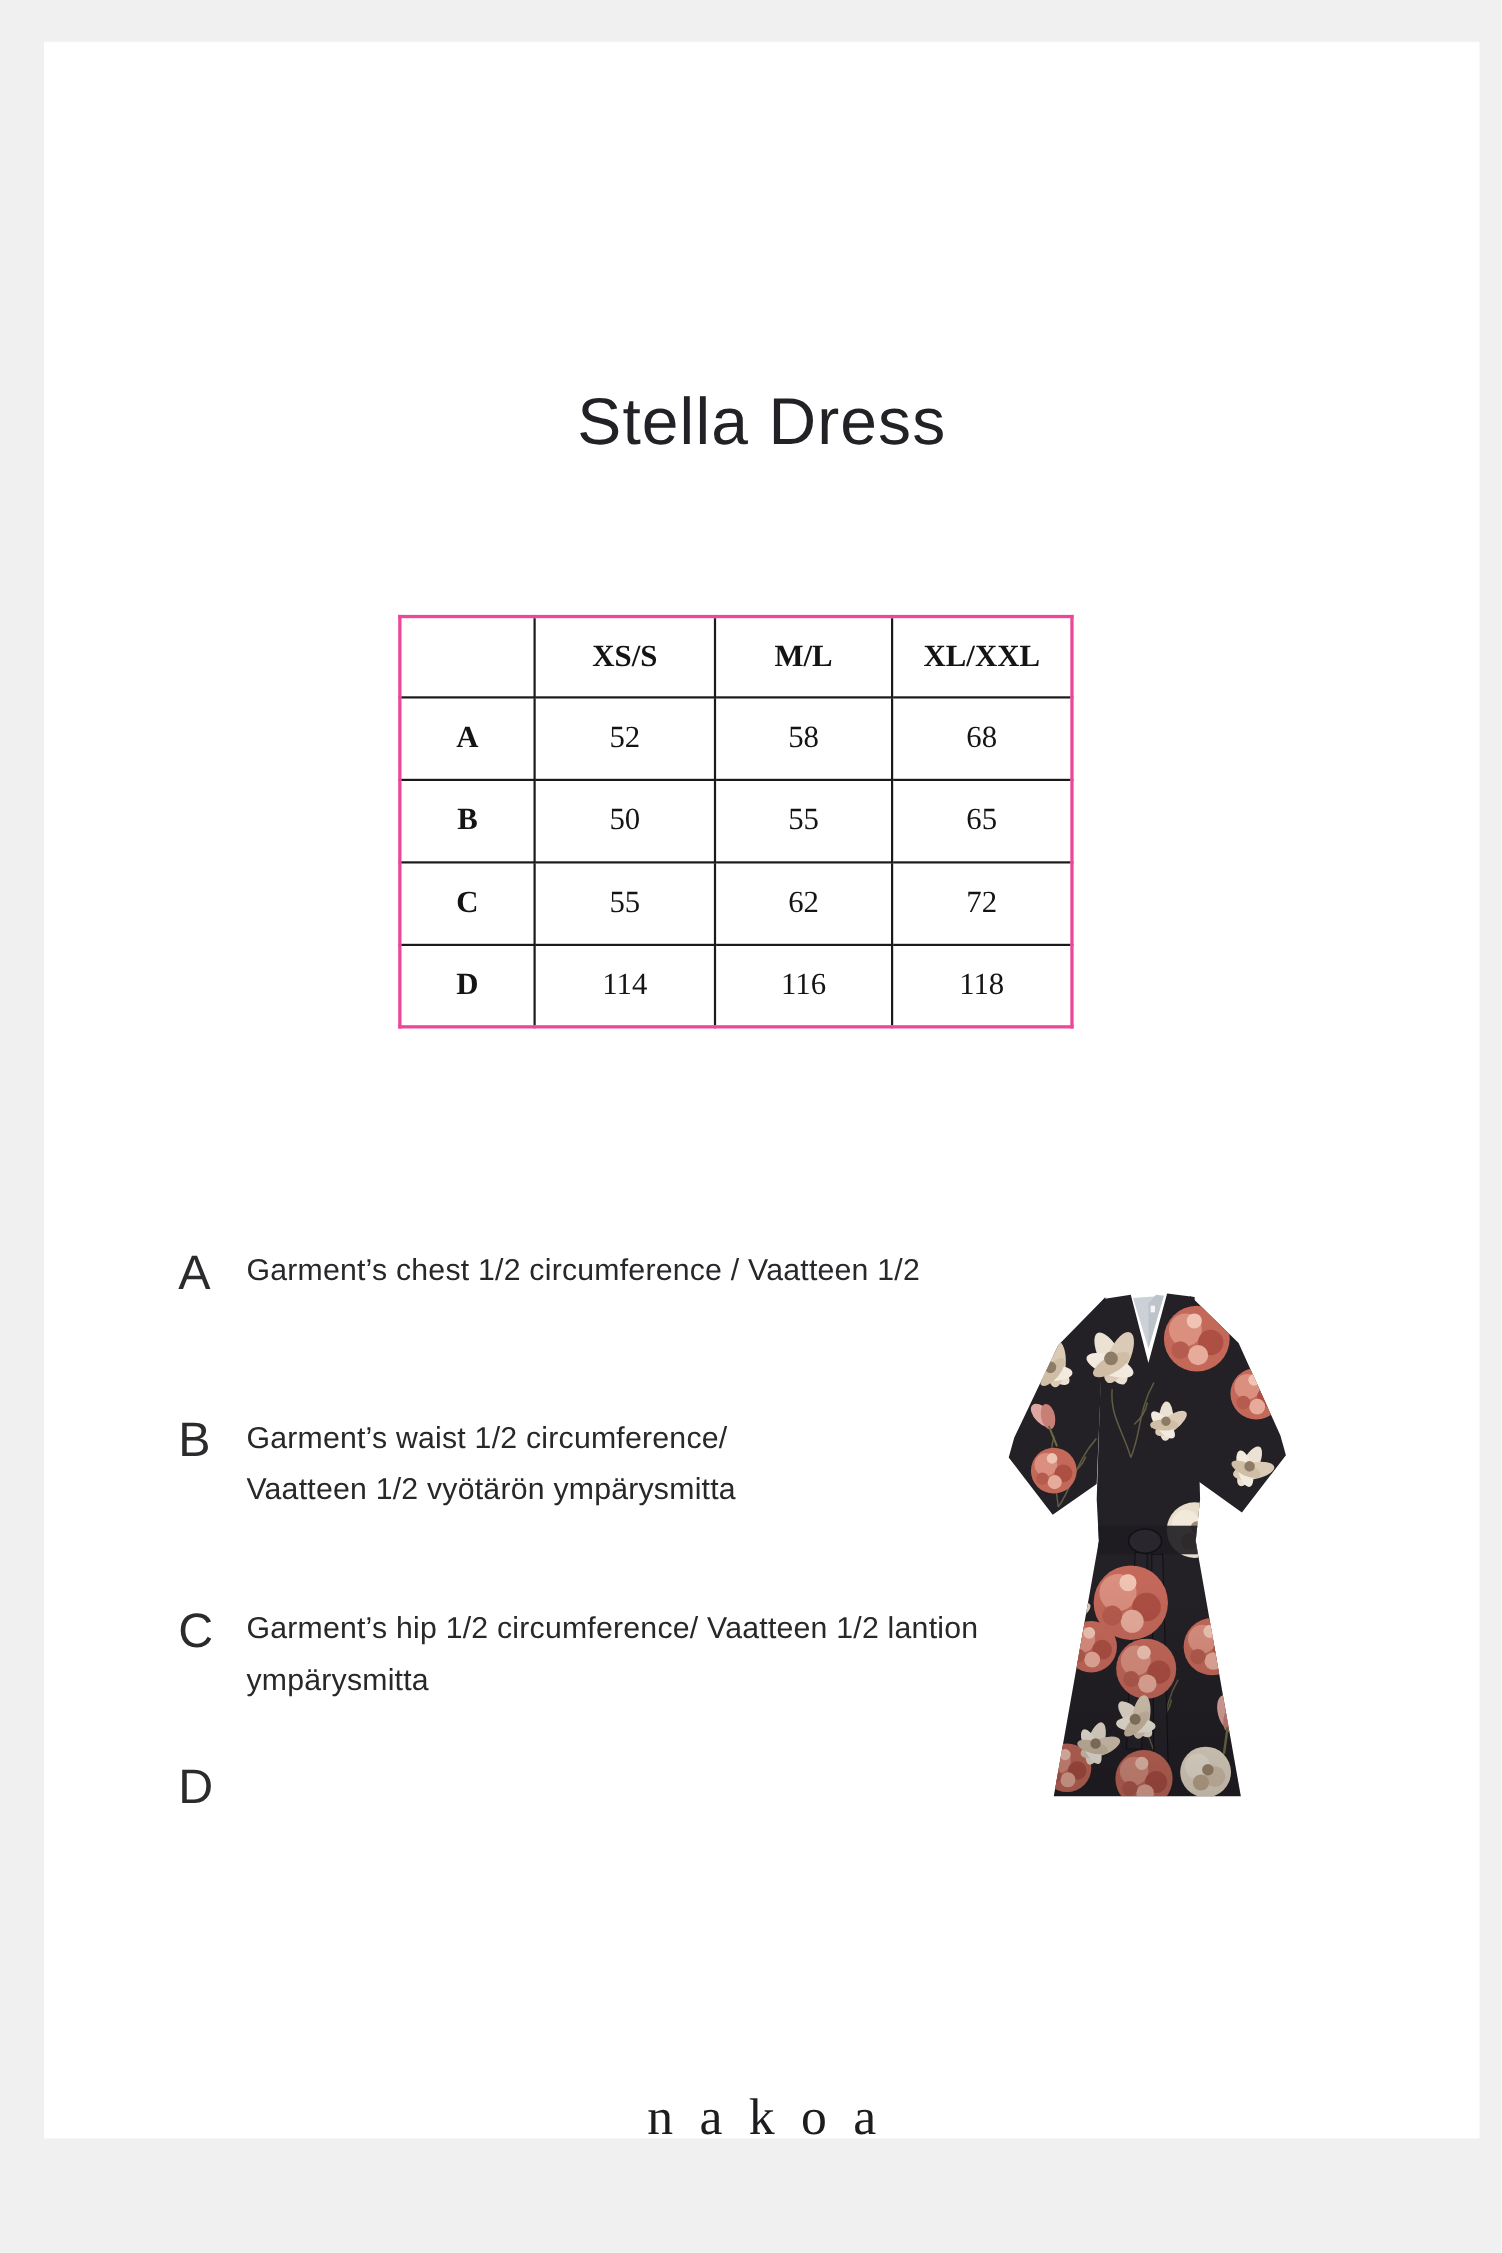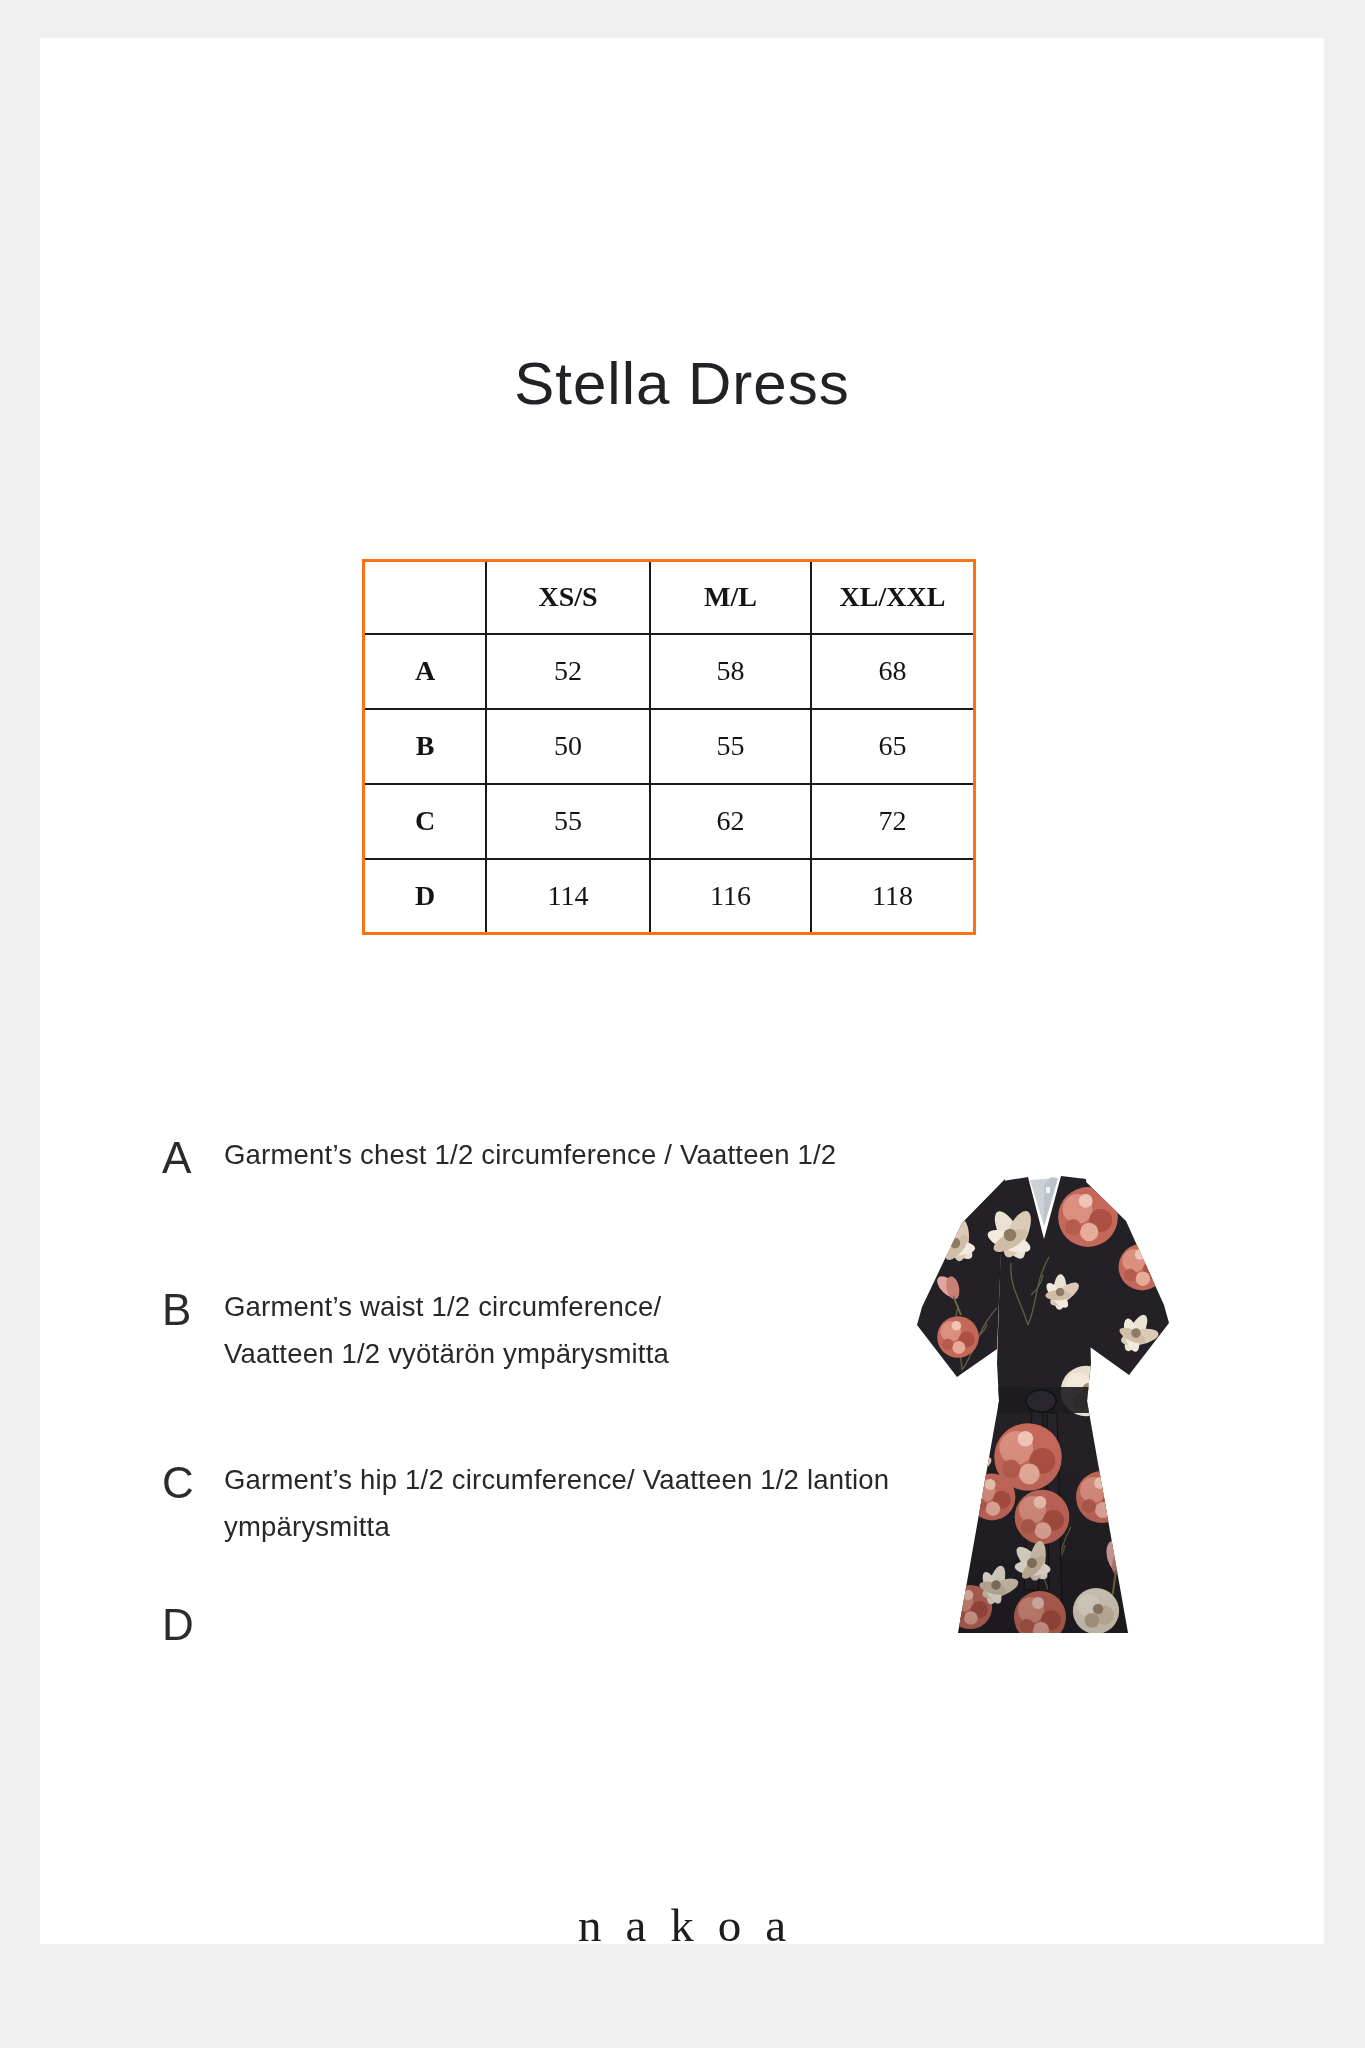--- a/index.html
+++ b/index.html
@@ -7,20 +7,21 @@
     width:1365px;height:2048px;
     background:#f0f0f1;
     font-family:"Liberation Sans", sans-serif;
     position:relative;
     -webkit-font-smoothing:antialiased;
   }
   .card{
     position:absolute;left:40px;top:38px;
     width:1284px;height:1906px;
     background:#ffffff;
+    padding-left:21px;
   }
   
   .page-title{
     position:absolute;top:311px;left:0;width:100%;
     text-align:center;
     font-size:60px;letter-spacing:1px;
     color:#232125;font-weight:400;
   }
   
   table.size-table{
@@ -28,21 +29,21 @@
     border-collapse:collapse;
     table-layout:fixed;
     font-family:"Liberation Serif", serif;
     font-size:28px;color:#141414;
   }
   table.size-table td, table.size-table th{
     border:2px solid #1a1a1a;
     text-align:center;vertical-align:middle;
     padding:0;
   }
-  table.size-table{border:3px solid #f97316;}
+  table.size-table{border:3px solid #ec4899;}
   table.size-table tr{height:75px;}
   table.size-table tr:first-child{height:73px;}
   .c0{width:120px;} .c1{width:162px;} .c2{width:159px;} .c3{width:161px;}
   th.hdr{font-weight:700;}
   th.rowlabel{font-weight:700;}
   td.val{font-weight:400;margin-top:48px;}
   
   .legend-item{
     position:absolute;left:112px;
     display:flex;flex-direction:row;

